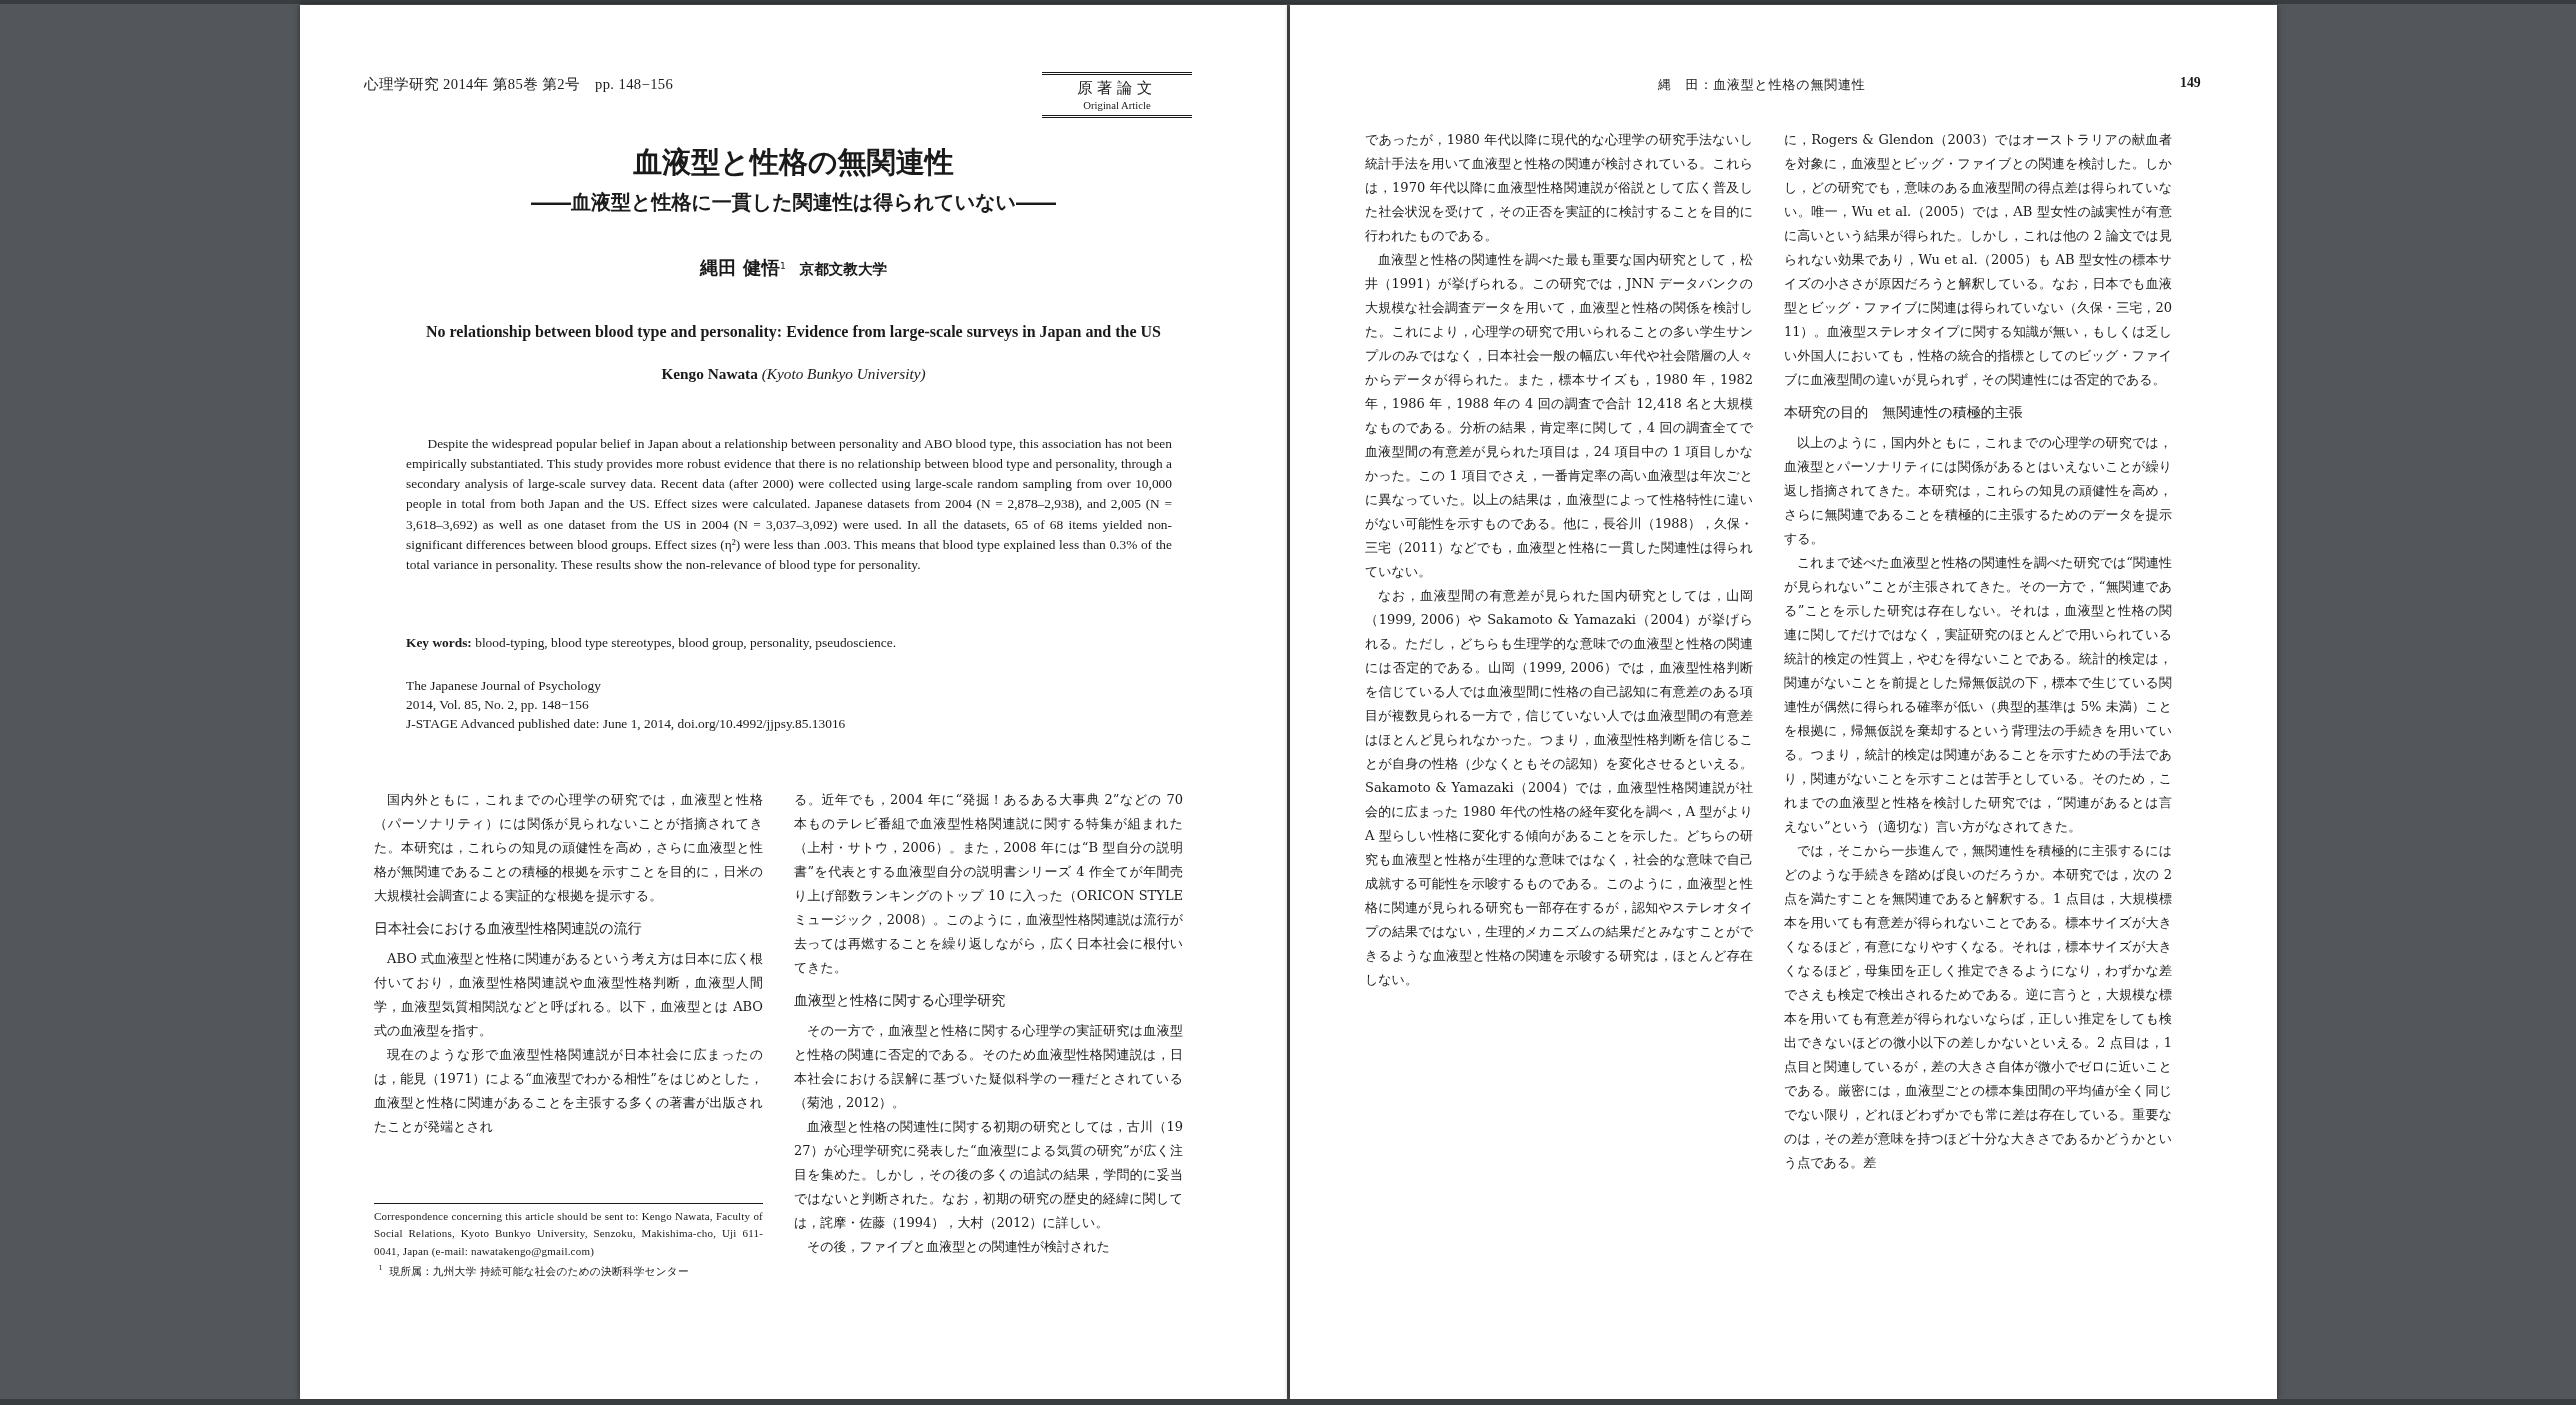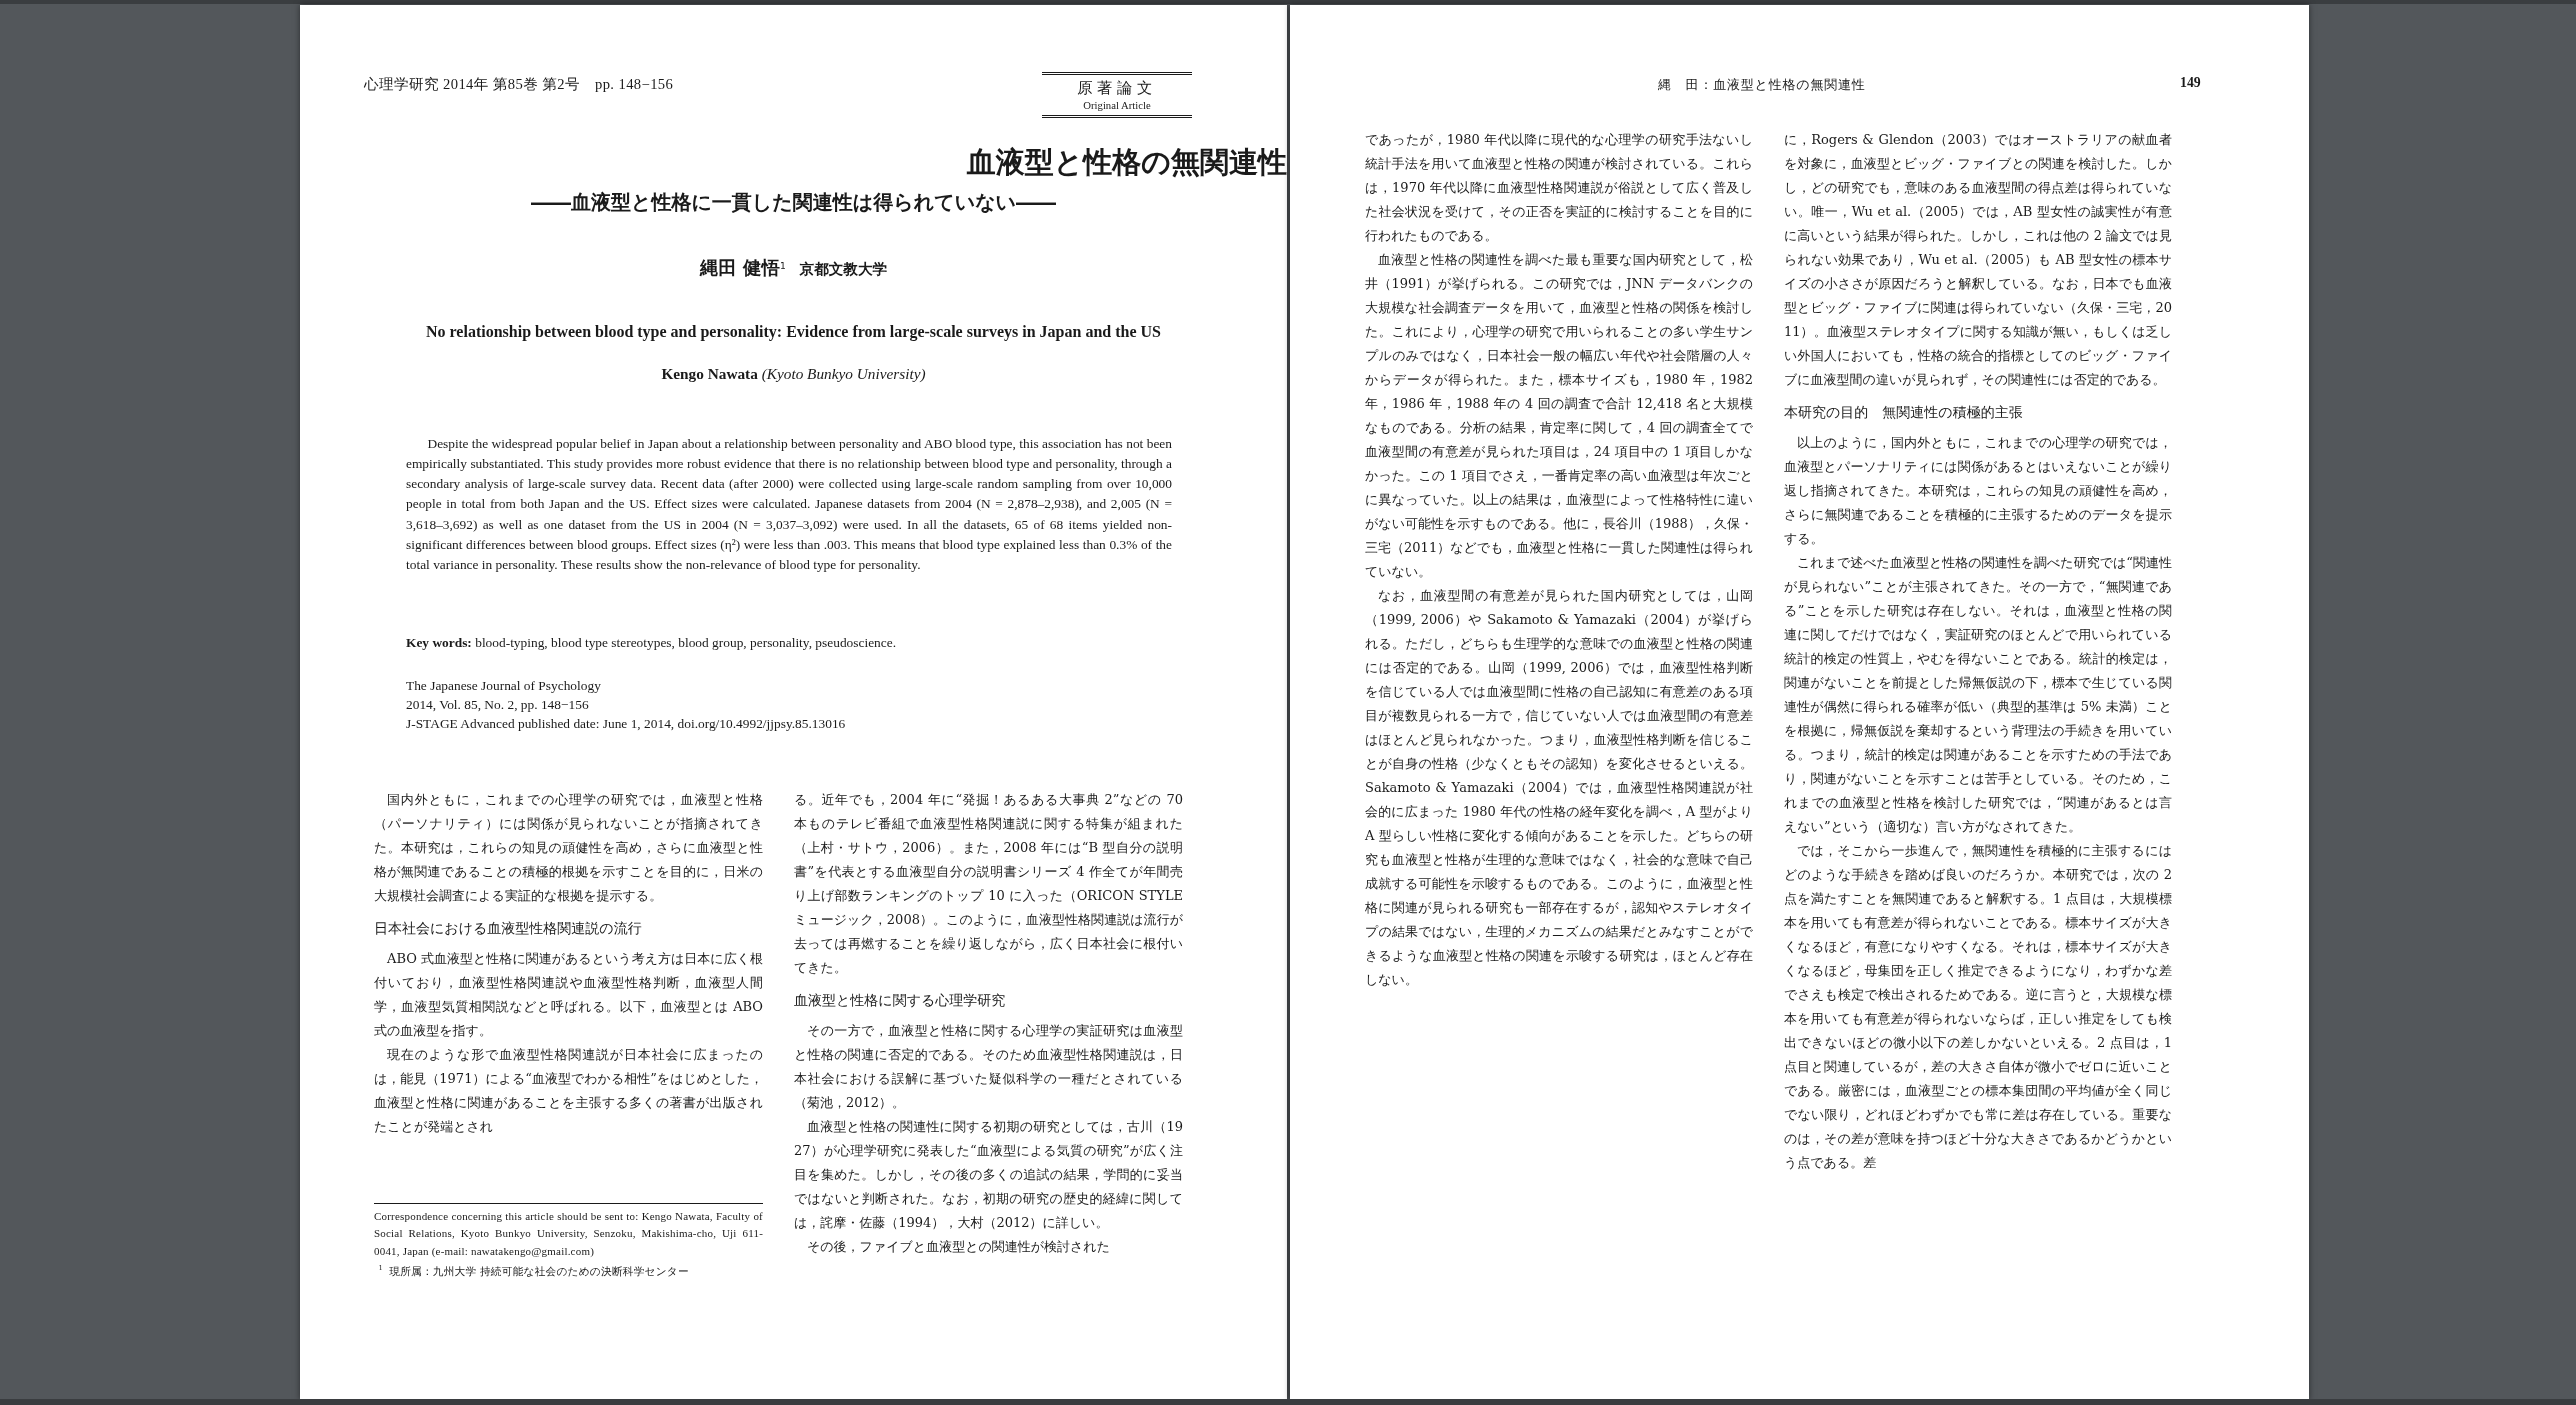--- a/index.html
+++ b/index.html
@@ -10,32 +10,32 @@
     color: #1a1a1a;
     position: relative;
   }
   .topbar { position: absolute; left: 0; top: 0; width: 2576px; height: 3.8px; background: #3a3d40; }
   .bottombar { position: absolute; left: 0; bottom: 0; width: 2576px; height: 6.1px; background: #3a3d40; }
   .page {
     position: absolute; top: 4.6px; height: 1395px; background: #ffffff;
     box-shadow: 0 0 6.1px rgba(0,0,0,0.5);
   }
   #page-left { left: 300px; width: 987px; }
-  #page-right { left: 1290px; width: 987px; padding-left: 32px; }
+  #page-right { left: 1290px; width: 987px; }
   .abs { position: absolute; }
 
   
   .journal-info { left: 64px; top: 70px; font-size: 14.6px; font-family: "Liberation Serif", serif; letter-spacing: 0.4px; }
   .article-type {
     left: 742px; top: 67px; width: 150px; text-align: center;
     border-top: 3.1px double #1a1a1a; border-bottom: 3.1px double #1a1a1a; padding: 3.1px 0 4.6px;
   }
   .article-type .jp { font-size: 15.3px; letter-spacing: 4.6px; display: block; }
   .article-type .en { font-size: 10.7px; font-family: "Liberation Serif", serif; display: block; }
-  .title-jp { left: 0; width: 987px; top: 138px; text-align: right; font-family: "DejaVu Sans", sans-serif; font-weight: bold; font-size: 29px; }
+  .title-jp { left: 0; width: 987px; top: 138px; text-align: center; font-family: "DejaVu Sans", sans-serif; font-weight: bold; font-size: 29px; }
   .subtitle-jp { left: 0; width: 987px; top: 184px; text-align: center; font-family: "DejaVu Sans", sans-serif; font-weight: bold; font-size: 20px; }
   .author-line { left: 0; width: 987px; top: 250px; text-align: center; font-family: "DejaVu Sans", sans-serif; font-weight: bold; }
   .author-line .name { font-size: 18.4px; }
   .author-line sup { font-size: 9.2px; font-weight: normal; margin-right: 13.8px; }
   .author-line .aff { font-size: 14.6px; margin-top: 40px; }
   .title-en { left: 0; width: 987px; top: 318px; text-align: center; font-family: "Liberation Serif", serif; font-weight: bold; font-size: 16px; }
   .author-en { left: 0; width: 987px; top: 360px; text-align: center; font-family: "Liberation Serif", serif; font-size: 15.3px; }
   .author-en b { font-weight: bold; }
   .author-en i { font-style: italic; }
   .abstract { left: 106px; width: 766px; top: 429px; font-family: "Liberation Serif", serif; font-size: 13.4px; line-height: 20.3px; text-align: justify; text-indent: 21.5px; }

